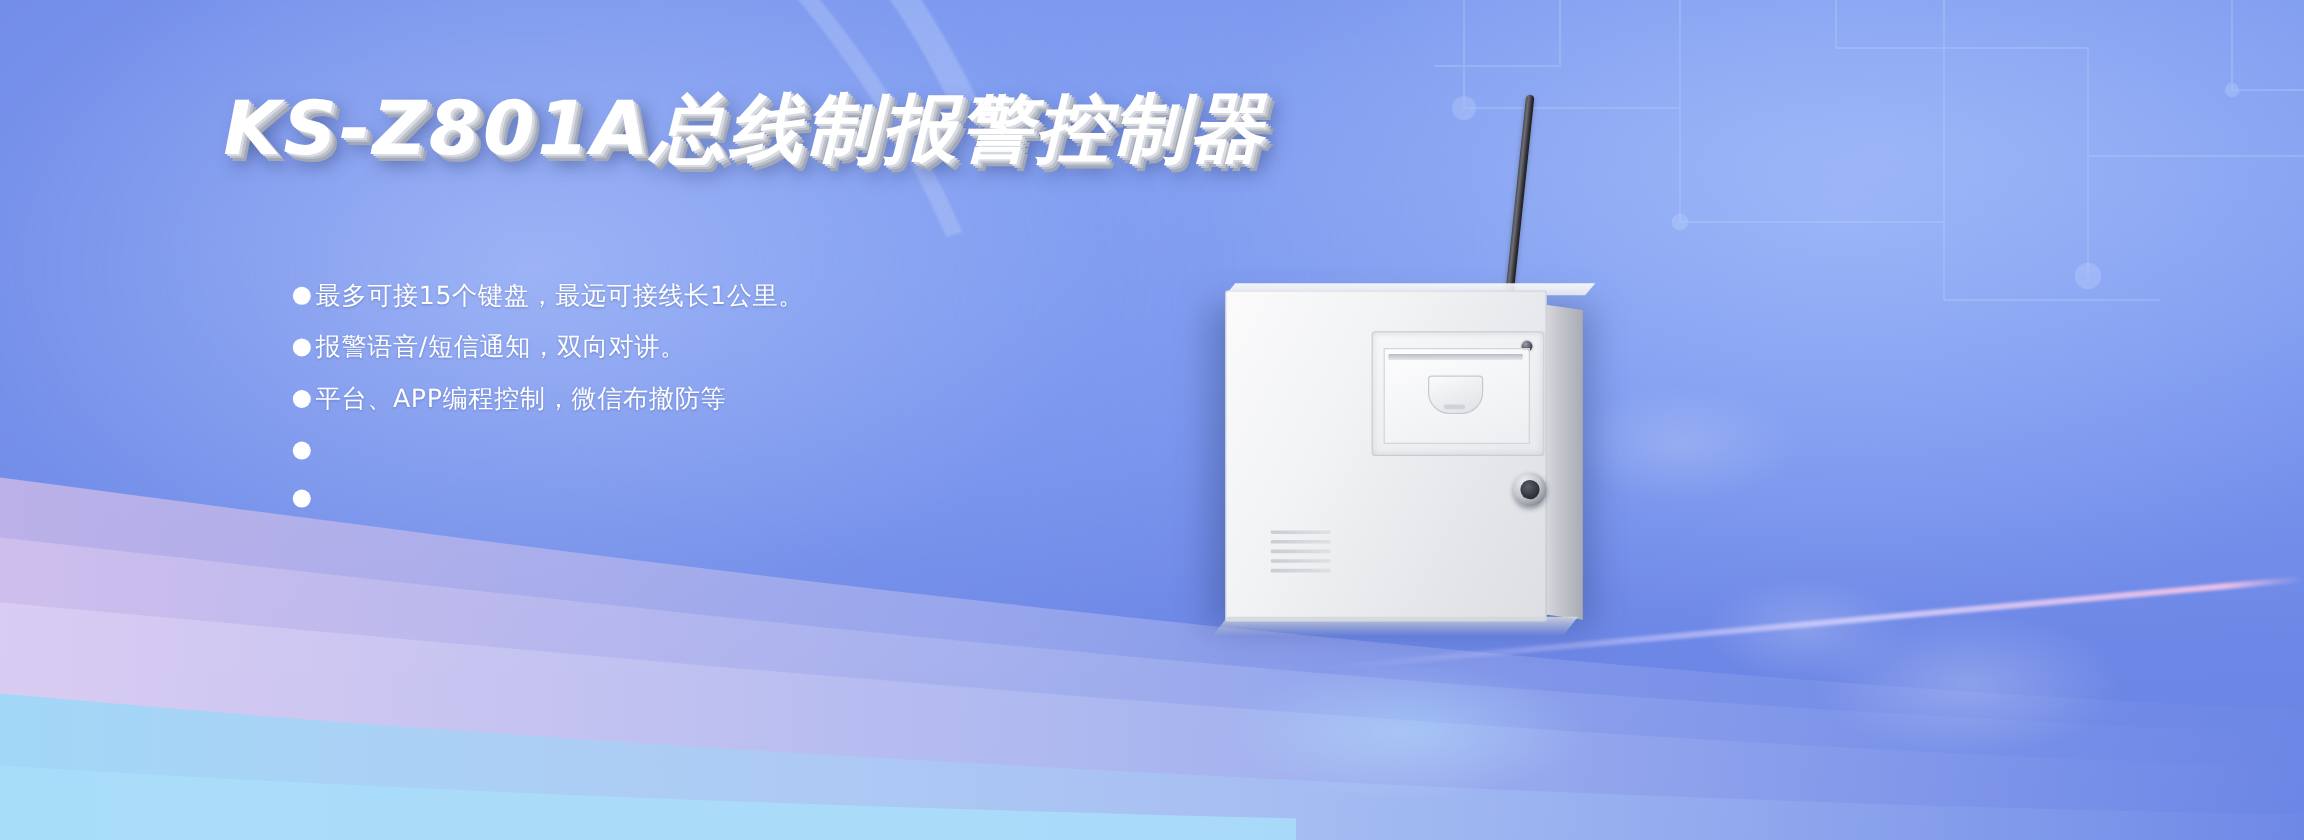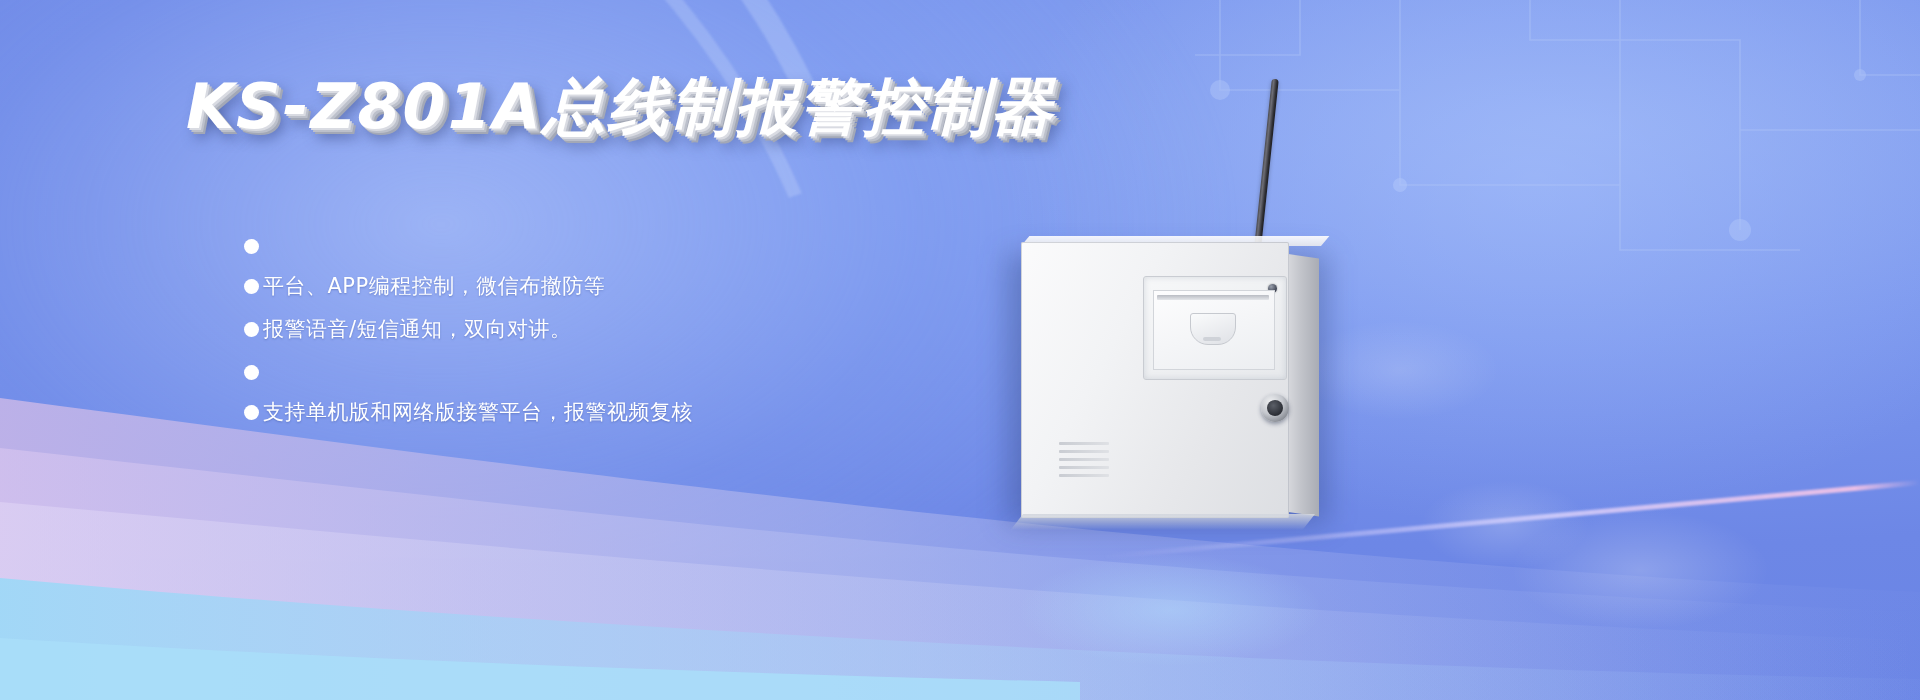--- a/index.html
+++ b/index.html
@@ -263,35 +263,35 @@
   <div class="flare fl2"></div>
   <div class="flare fl1"></div>
   <div class="flare fl4"></div>
   <div class="beam"></div>
 
   <div id="title">KS-Z801A总线制报警控制器</div>
 
   <div id="features">
     <div class="feature">
       <span class="dot"></span>
+      <span class="txt">最多可接15个键盘，最远可接线长1公里。</span>
+    </div>
+    <div class="feature">
+      <span class="dot"></span>
+      <span class="txt">报警语音/短信通知，双向对讲。</span>
     </div>
     <div class="feature">
       <span class="dot"></span>
       <span class="txt">平台、APP编程控制，微信布撤防等</span>
     </div>
     <div class="feature">
       <span class="dot"></span>
-      <span class="txt">报警语音/短信通知，双向对讲。</span>
-    </div>
-    <div class="feature">
-      <span class="dot"></span>
-    </div>
-    <div class="feature">
-      <span class="dot"></span>
-      <span class="txt">支持单机版和网络版接警平台，报警视频复核</span>
+    </div>
+    <div class="feature">
+      <span class="dot"></span>
     </div>
   </div>
 
   <div id="device">
     <div class="antenna"></div>
     <div class="box-shadow-l"></div>
     <div class="box-side"></div>
     <div class="box-top"></div>
     <div class="box-front">
       <div class="panel">

